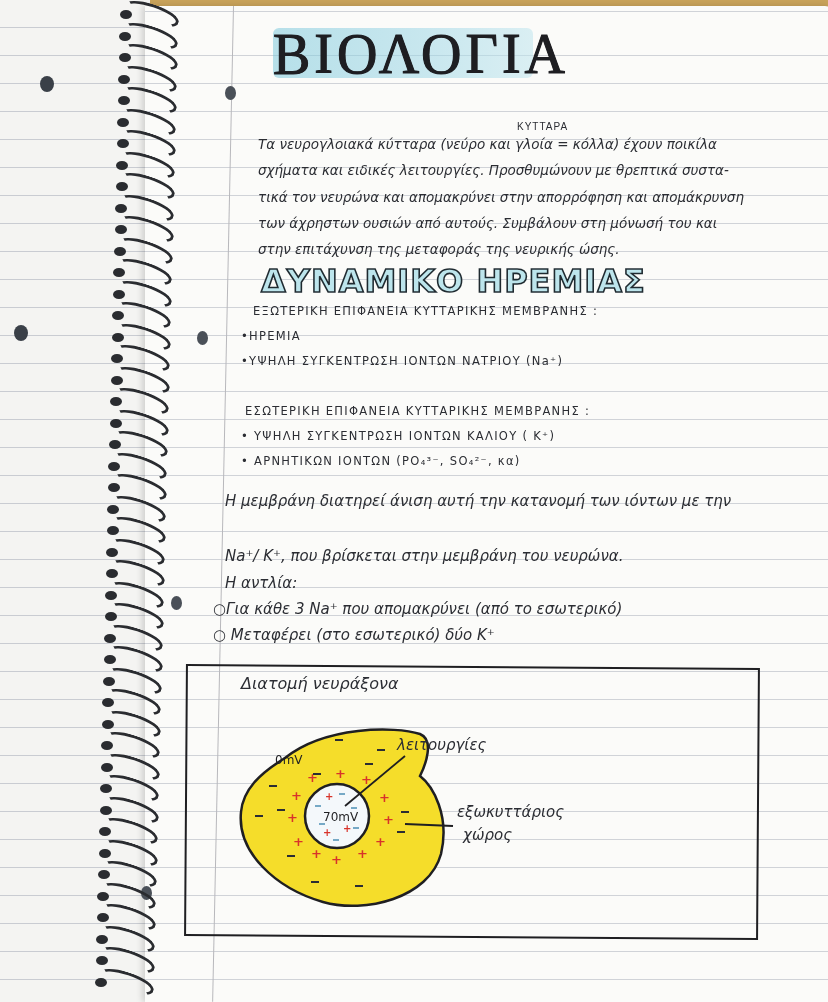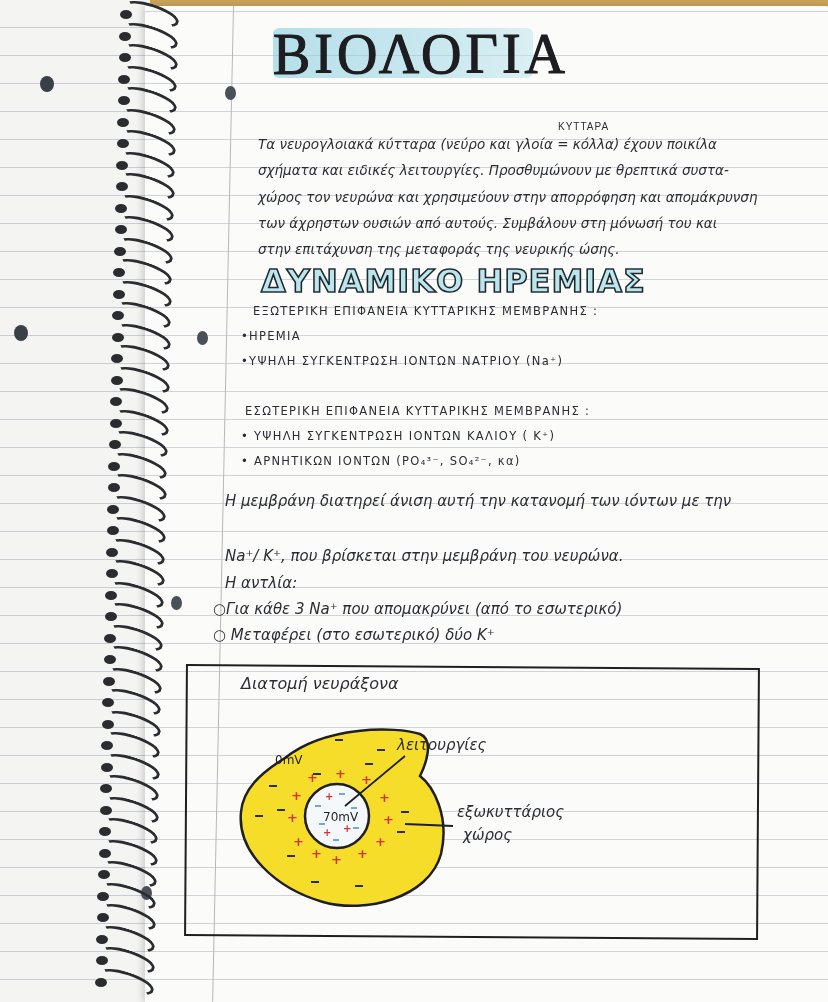--- a/index.html
+++ b/index.html
@@ -53,21 +53,21 @@
   }
   .title-bg {
     position: absolute; left: 128px; top: 22px; width: 260px; height: 50px;
     background: linear-gradient(90deg, #7ec9dc 0%, #9fd7e6 60%, #bfe5ee 100%);
     opacity: 0.55; border-radius: 6px;
   }
   .heading {
     position: absolute; font-family: "DejaVu Sans", sans-serif; font-weight: bold;
     color: #bde5ec; -webkit-text-stroke: 1.6px #1f2a30; letter-spacing: 1px;
   }
-  .heading-sub { position: absolute; font-size: 10px; color: #2b2d33; letter-spacing: 1px; margin-left: 41px; }
+  .heading-sub { position: absolute; font-size: 10px; color: #2b2d33; letter-spacing: 1px; }
   .line { position: absolute; white-space: nowrap; font-size: 13.5px; }
   .caps { font-style: normal; font-size: 11.5px; letter-spacing: 1.3px; }
   .box {
     position: absolute; left: 40px; top: 660px; width: 570px; height: 268px;
     border: 2px solid #1f1f22; transform: rotate(0.4deg);
   }
   .box-title { position: absolute; left: 58px; top: 668px; font-size: 16px; }
   .diagram-label { position: absolute; font-size: 15px; }
 </style>
 </head>
@@ -84,21 +84,21 @@
   <div class="hole" style="left:52px;top:325px"></div>
   <div class="hole" style="left:26px;top:590px"></div>
   <div class="hole" style="left:-4px;top:880px"></div>
 
   <div class="title-bg"></div>
   <div class="title">ΒΙΟΛΟΓΙΑ</div>
 
   <div class="heading-sub" style="left:372px;top:115px">ΚΥΤΤΑΡΑ</div>
   <div class="line hand" style="left:113px;top:156px">σχήματα και ειδικές λειτουργίες. Προσθυμώνουν με θρεπτικά συστα-</div>
   <div class="line hand" style="left:113px;top:130px">Τα νευρογλοιακά κύτταρα (νεύρο και γλοία = κόλλα) έχουν ποικίλα</div>
-  <div class="line hand" style="left:113px;top:183px">χώρος τον νευρώνα και χρησιμεύουν στην απορρόφηση και απομάκρυνση</div>
+  <div class="line hand" style="left:113px;top:183px">τικά τον νευρώνα και απομακρύνει στην απορρόφηση και απομάκρυνση</div>
   <div class="line hand" style="left:113px;top:209px">των άχρηστων ουσιών από αυτούς. Συμβάλουν στη μόνωσή του και</div>
   <div class="line hand" style="left:113px;top:235px">στην επιτάχυνση της μεταφοράς της νευρικής ώσης.</div>
 
   <div class="heading" style="left:116px;top:256px;font-size:32px">ΔΥΝΑΜΙΚΟ ΗΡΕΜΙΑΣ</div>
   <div class="line hand caps" style="left:108px;top:298px">ΕΞΩΤΕΡΙΚΗ ΕΠΙΦΑΝΕΙΑ ΚΥΤΤΑΡΙΚΗΣ ΜΕΜΒΡΑΝΗΣ :</div>
   <div class="line hand caps" style="left:96px;top:323px">•ΗΡΕΜΙΑ</div>
   <div class="line hand caps" style="left:96px;top:348px">•ΥΨΗΛΗ ΣΥΓΚΕΝΤΡΩΣΗ ΙΟΝΤΩΝ ΝΑΤΡΙΟΥ  (Na⁺)</div>
 
   <div class="line hand caps" style="left:100px;top:398px">ΕΣΩΤΕΡΙΚΗ ΕΠΙΦΑΝΕΙΑ ΚΥΤΤΑΡΙΚΗΣ ΜΕΜΒΡΑΝΗΣ :</div>
   <div class="line hand caps" style="left:96px;top:423px">• ΥΨΗΛΗ ΣΥΓΚΕΝΤΡΩΣΗ ΙΟΝΤΩΝ ΚΑΛΙΟΥ ( K⁺)</div>

